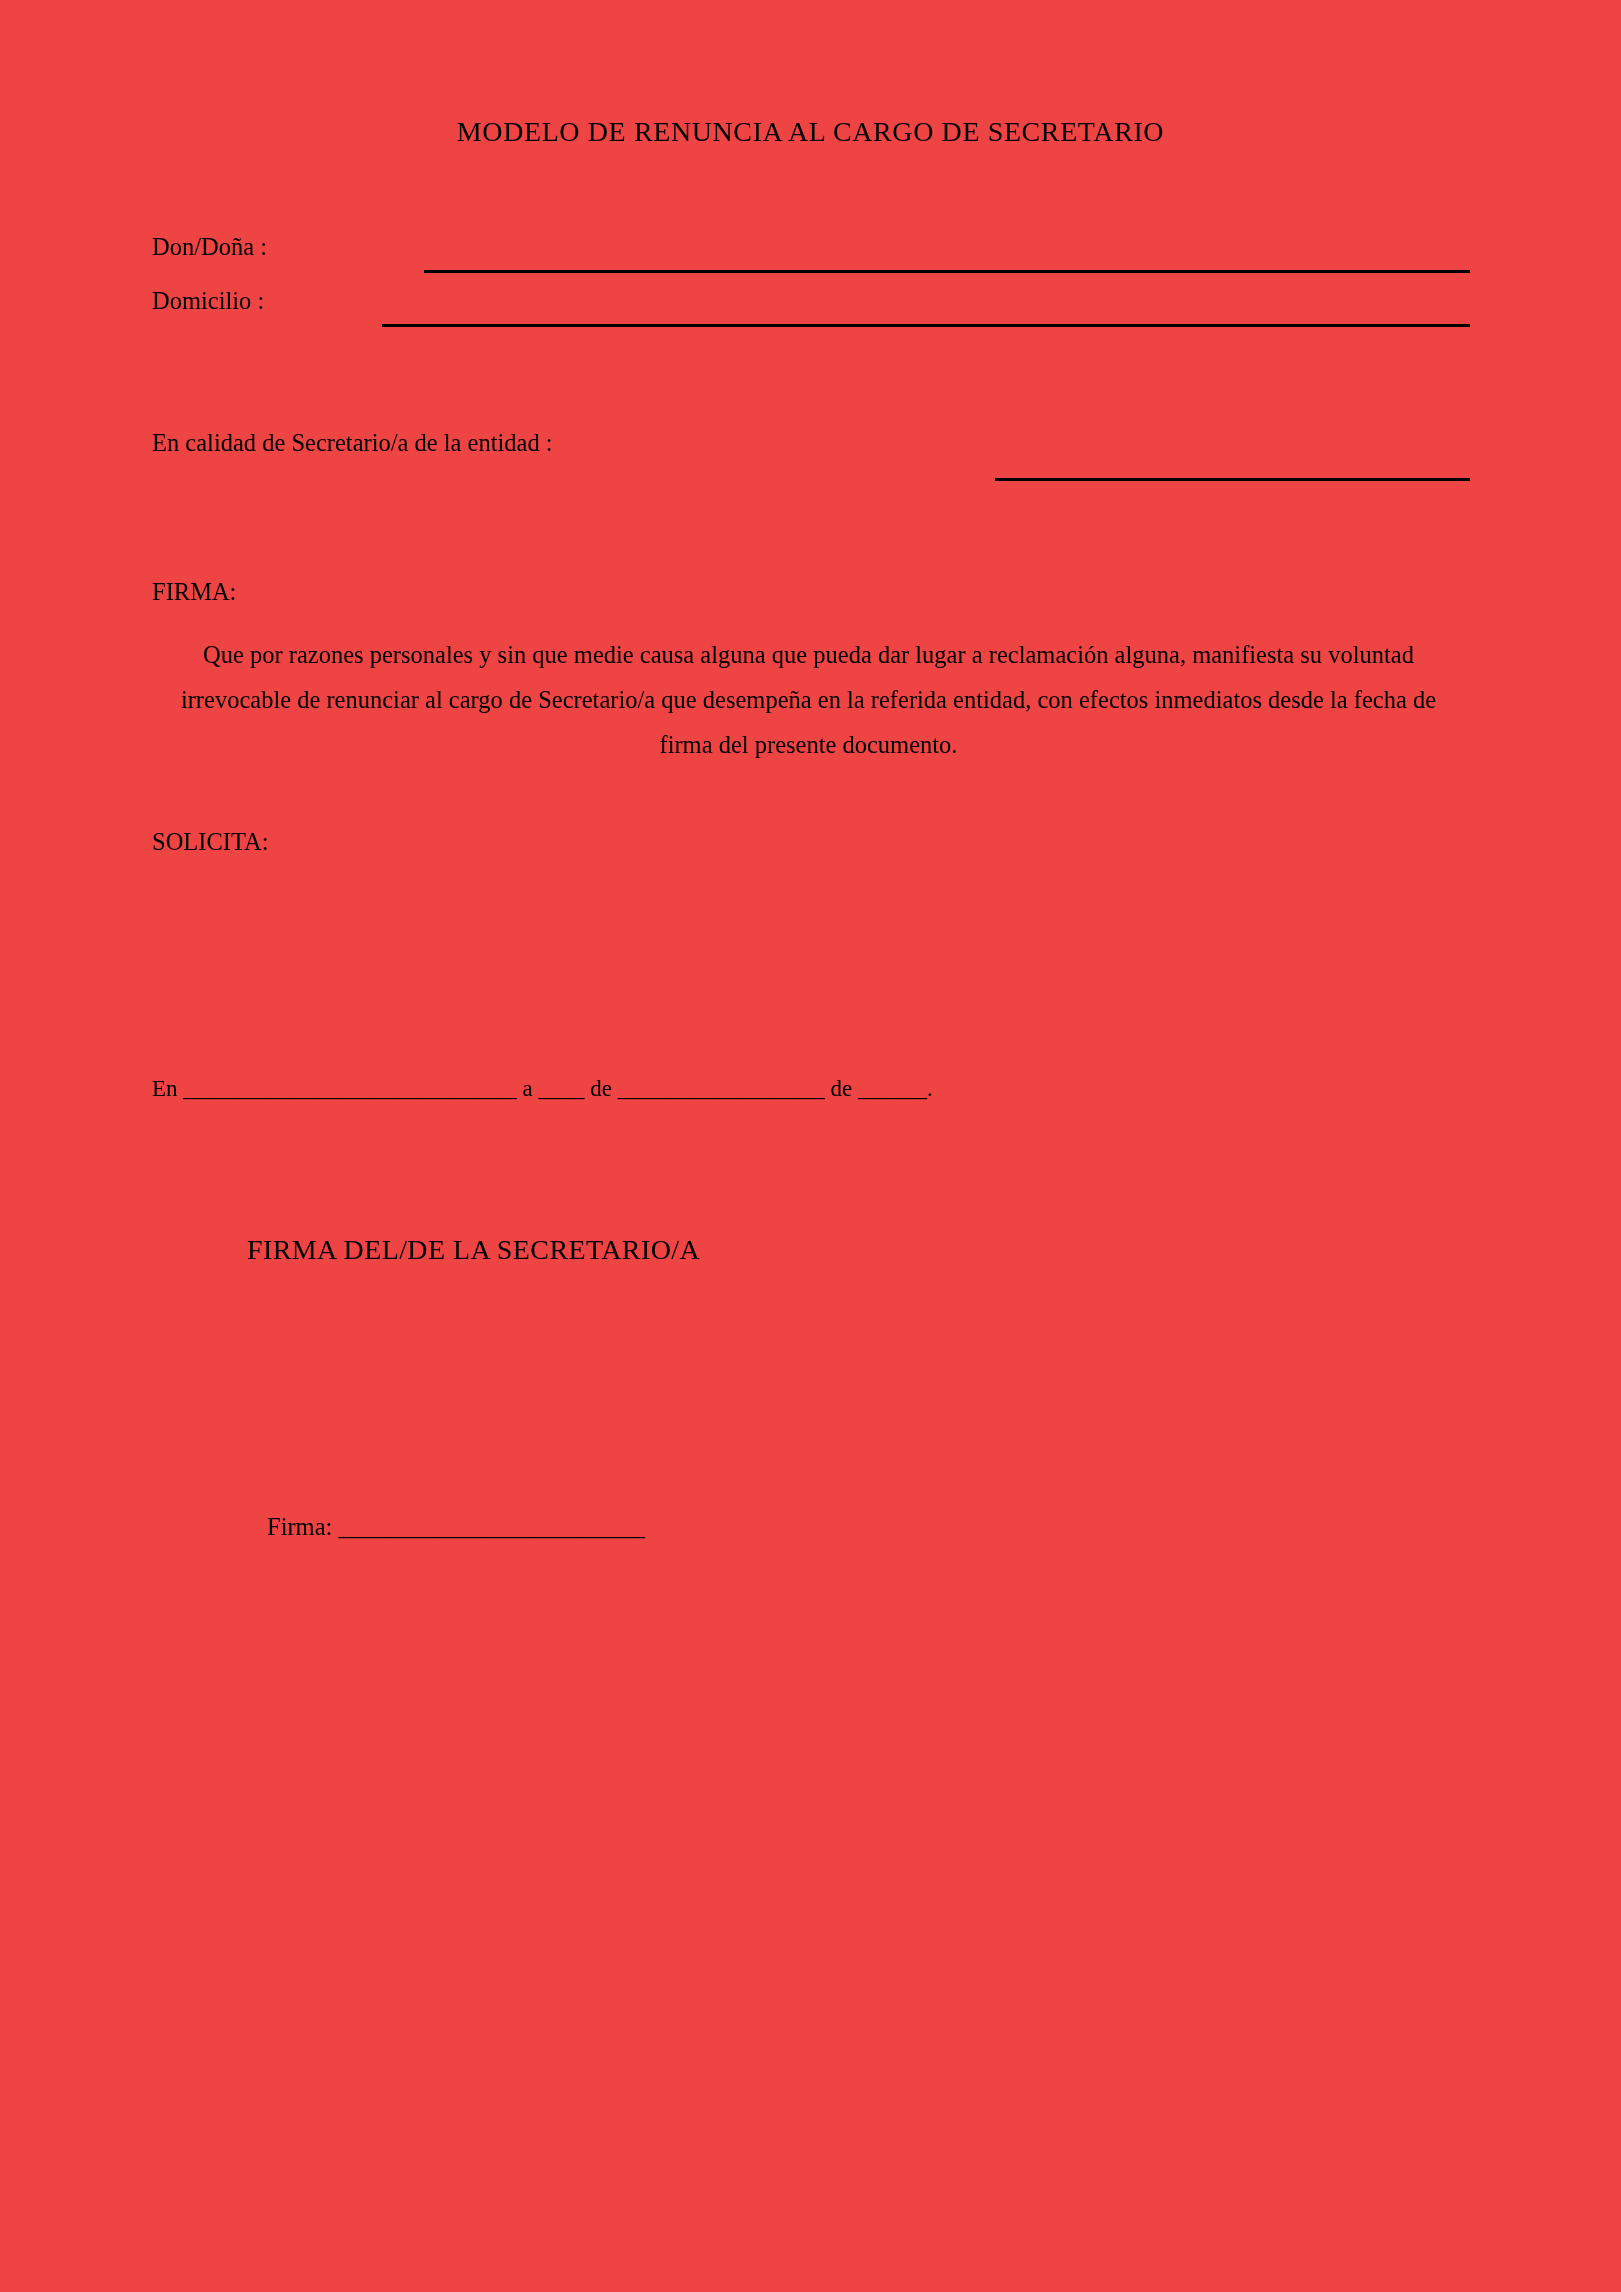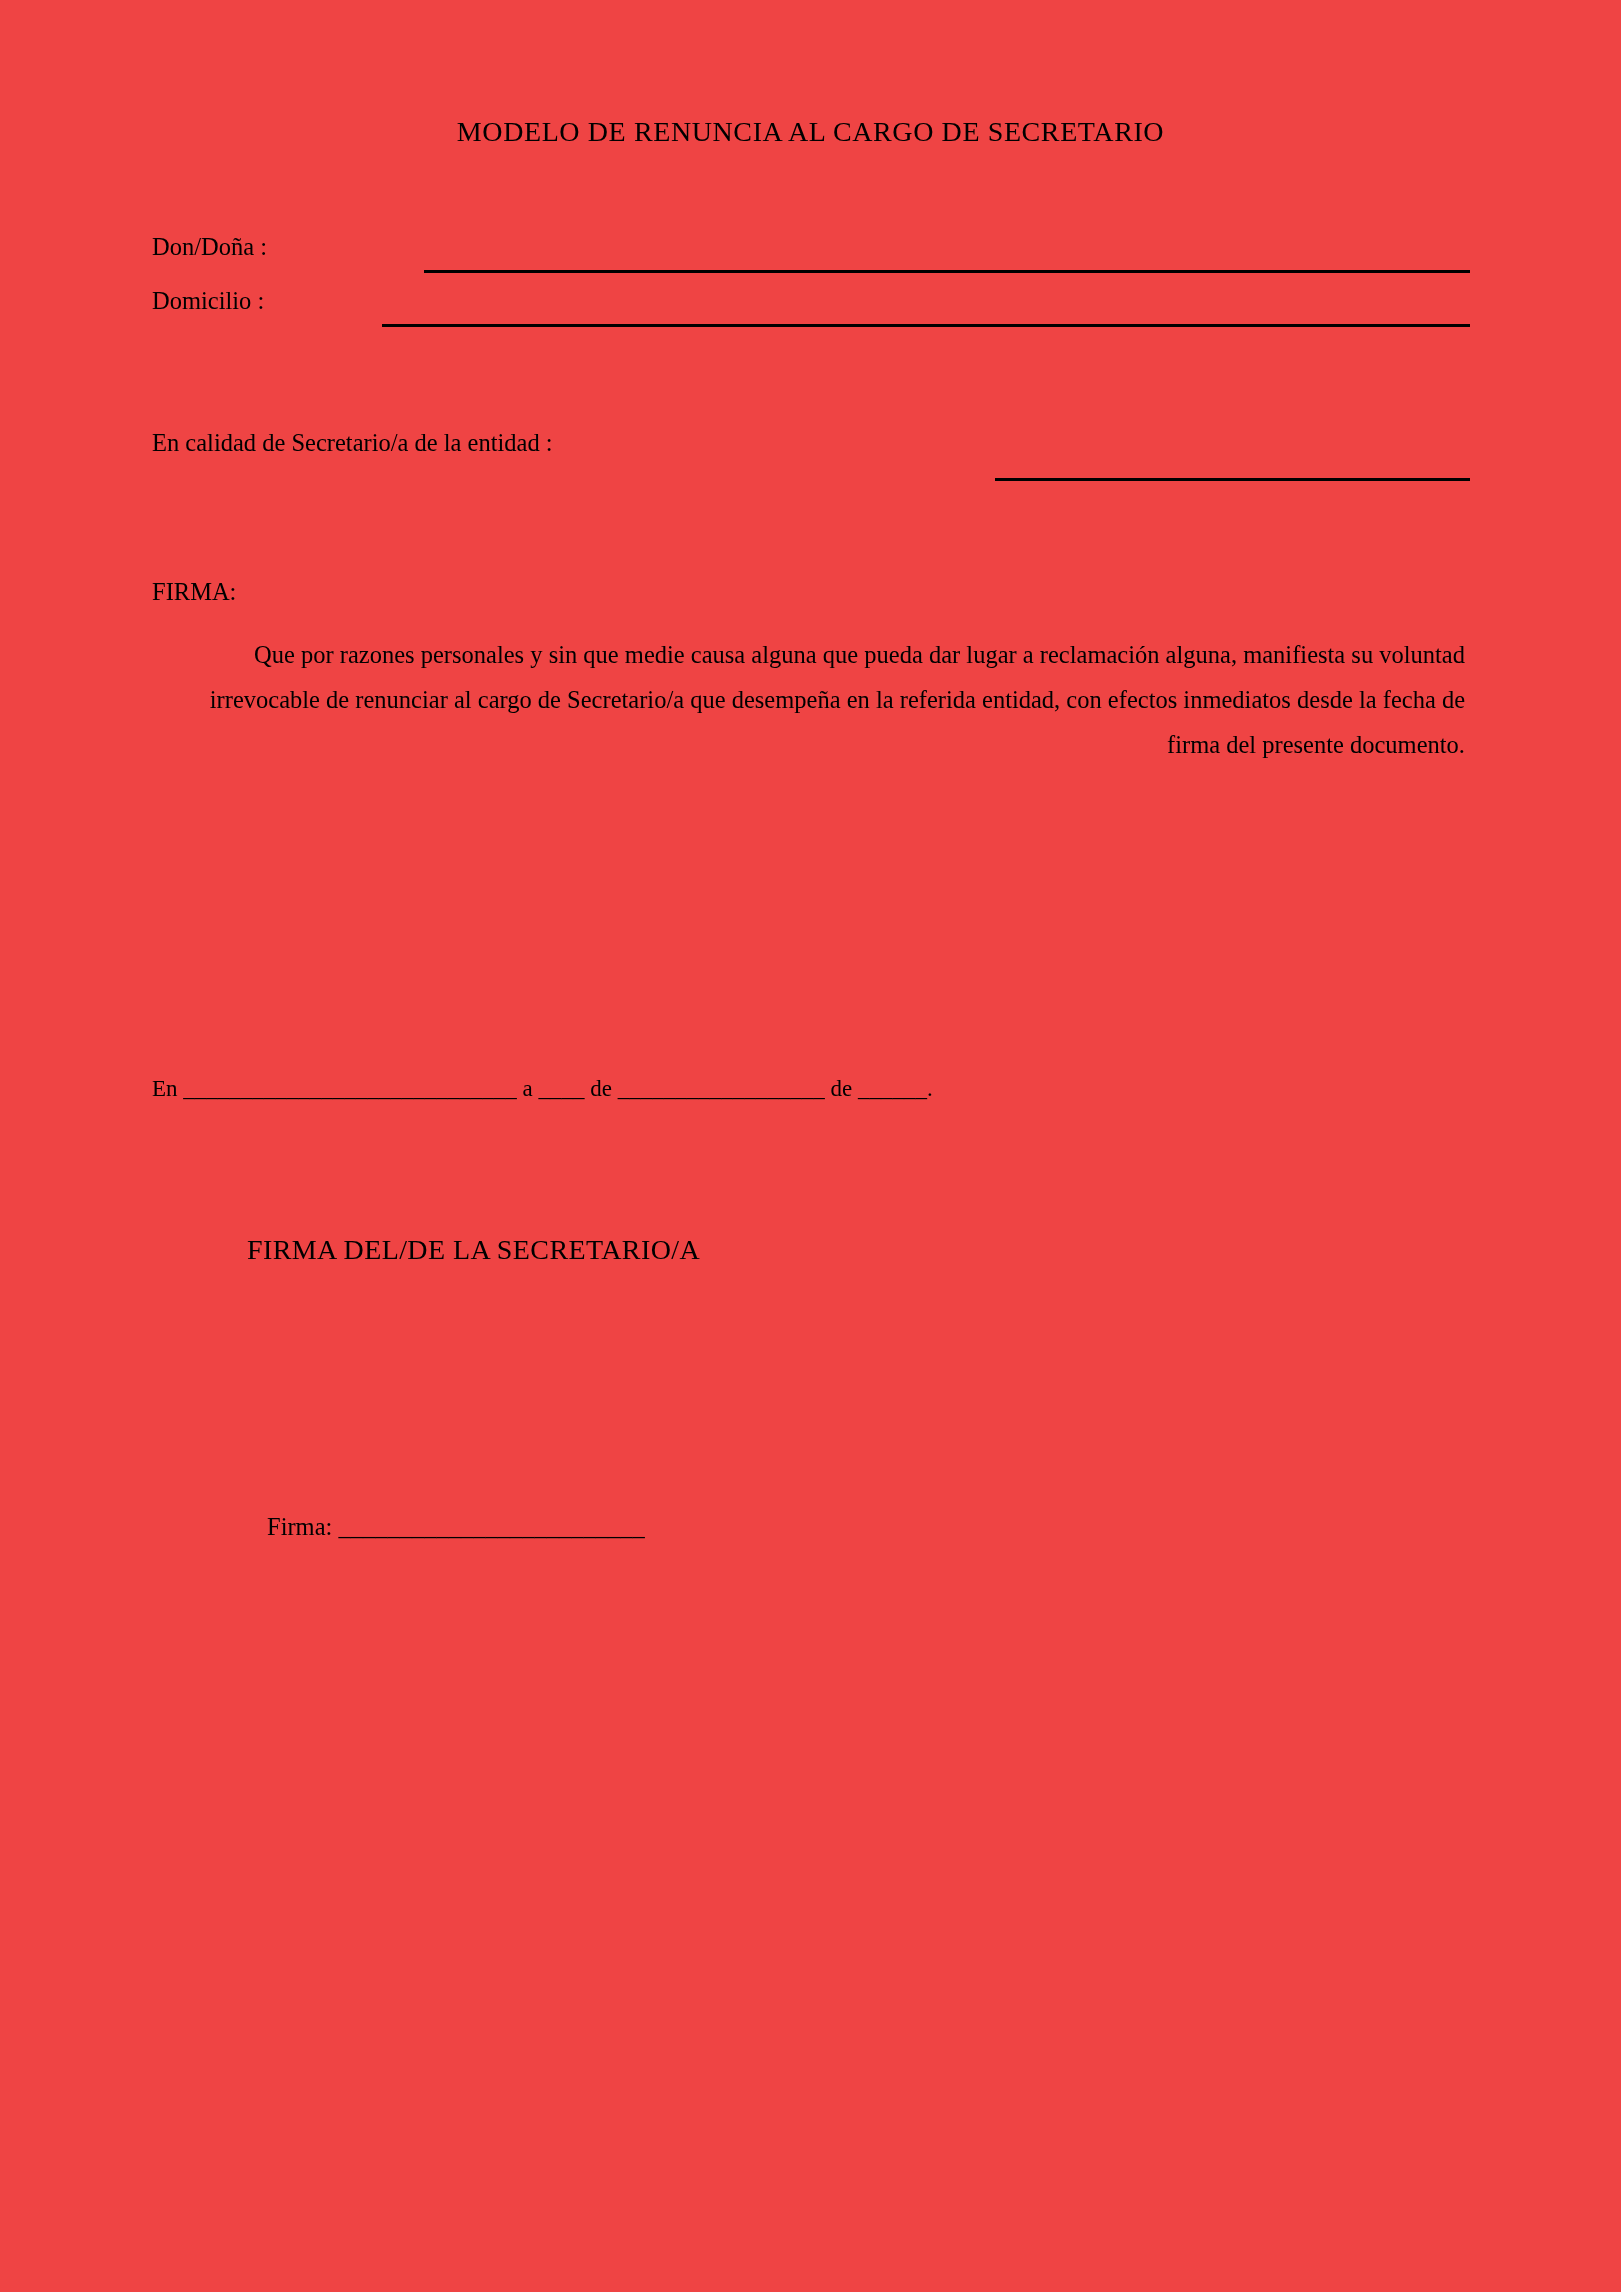--- a/index.html
+++ b/index.html
@@ -97,21 +97,21 @@
 
   .sec-heading {
     font-size: 24.5px;
     margin: 0 0 25.5px 0;
     white-space: nowrap;
   }
   .sec-body {
     font-size: 24.5px;
     line-height: 45px;
     margin: 0;
-    text-align: right;
+    text-align: center;
   }
 
   
   .date-line {
     position: absolute;
     left: 152px;
     top: 1076px;
     font-size: 23px;
     white-space: nowrap;
   }
@@ -160,20 +160,21 @@
     <span class="entity-label">En calidad de Secretario/a de la entidad :</span>
     <span class="entity-rule"></span>
   </div>
 
   <div class="section sec-expone">
     <p class="sec-heading">FIRMA:</p>
     <p class="sec-body">Que por razones personales y sin que medie causa alguna que pueda dar lugar a reclamación alguna, manifiesta su voluntad irrevocable de renunciar al cargo de Secretario/a que desempeña en la referida entidad, con efectos inmediatos desde la fecha de firma del presente documento.</p>
   </div>
 
   <div class="section sec-solicita">
+    <p class="sec-heading">SOLICITA:</p>
   </div>
 
   <div class="date-line">En _____________________________ a ____ de __________________ de ______.</div>
 
   <div class="signature-heading">FIRMA DEL/DE LA SECRETARIO/A</div>
 
   <div class="signature-field">Firma: _________________________</div>
 
 </div>
 

